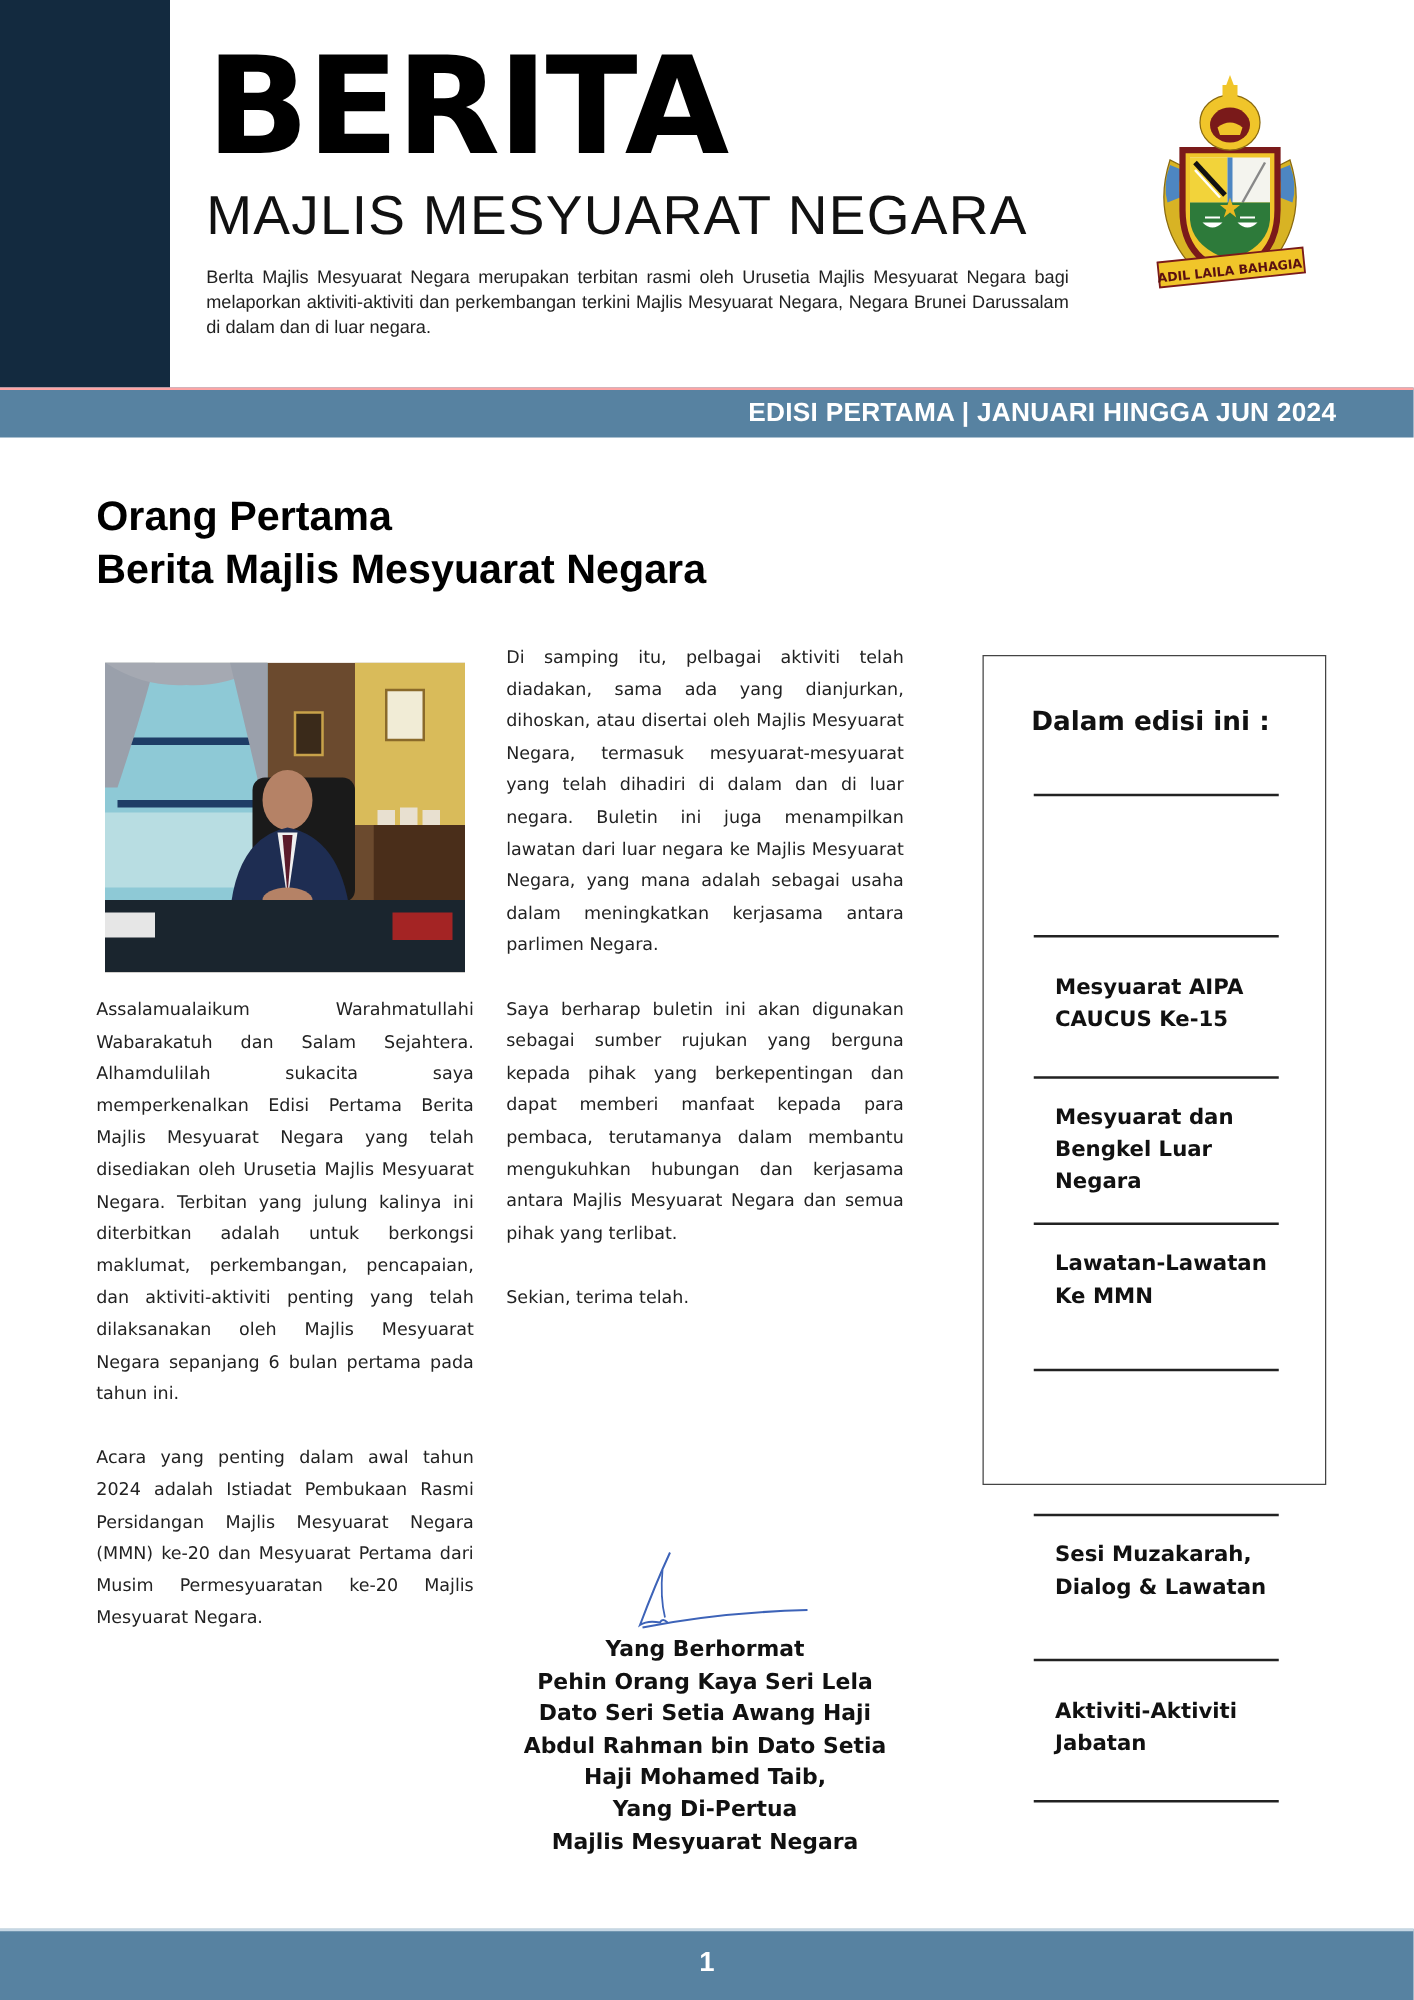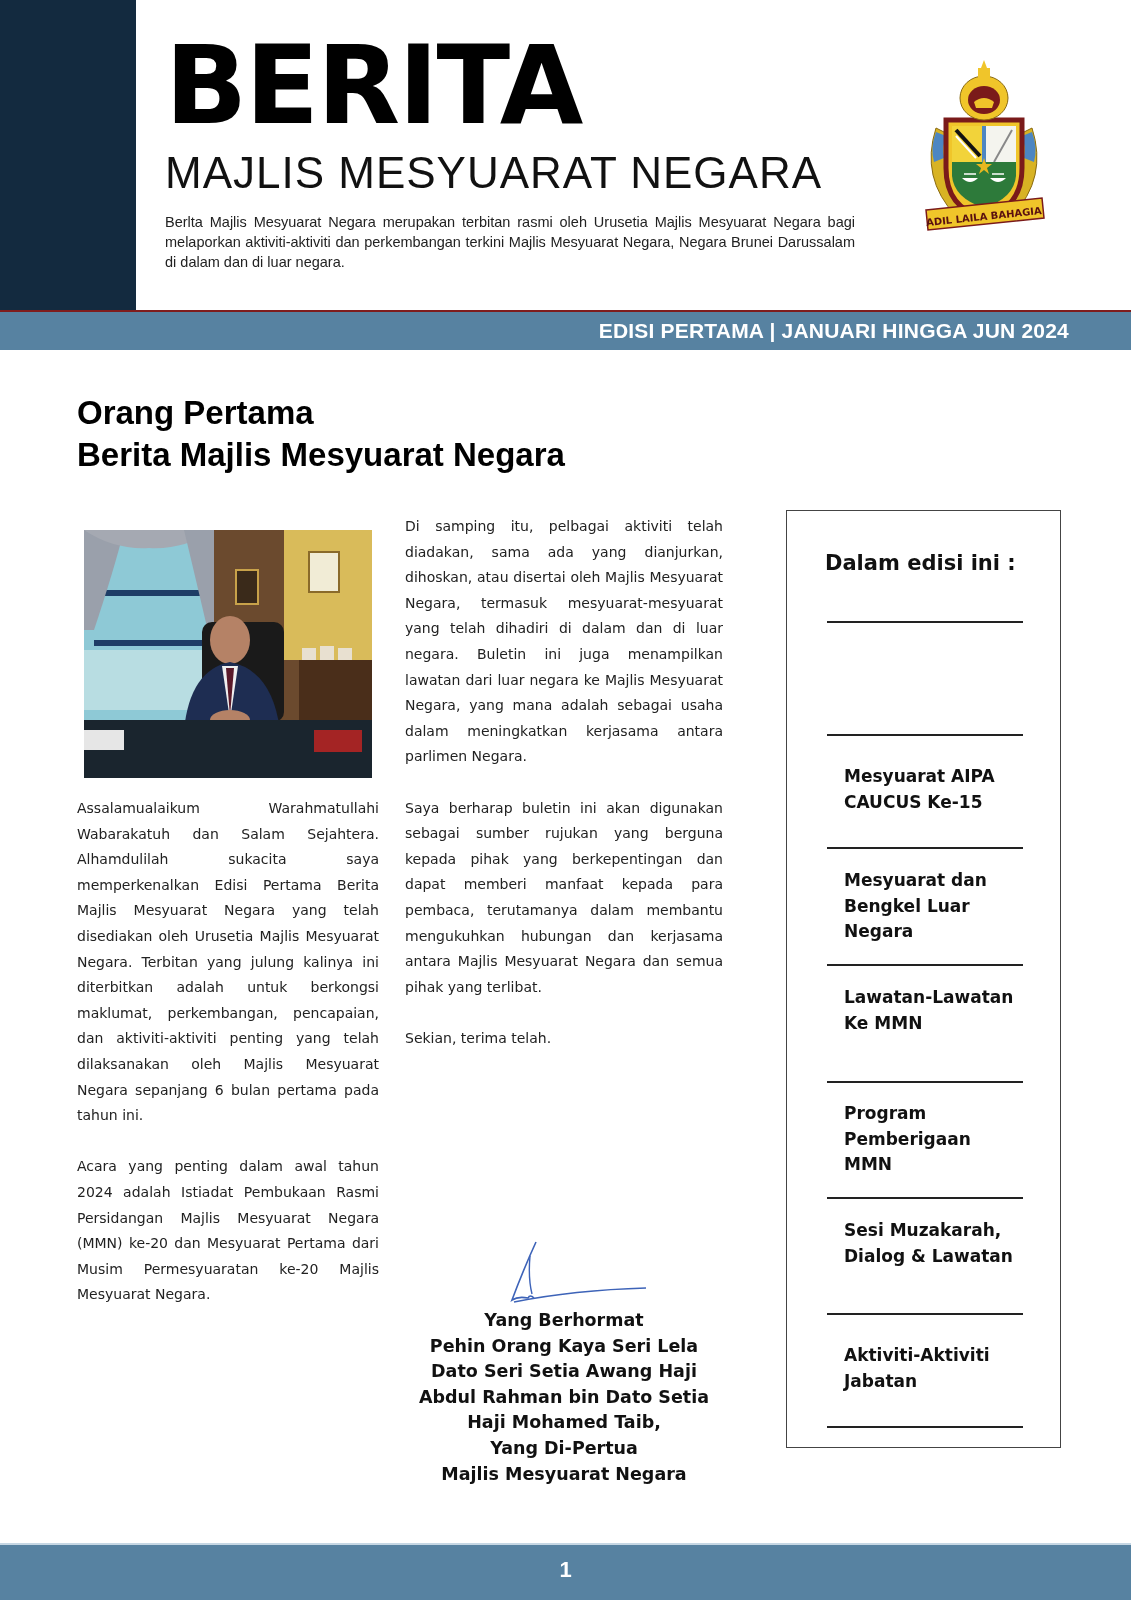--- a/index.html
+++ b/index.html
@@ -8,37 +8,37 @@
 
   .side-block { position: absolute; left: 0; top: 0; width: 136px; height: 310px; background: #132a3f; }
 
   .masthead { position: absolute; left: 165px; top: 32px; width: 700px; }
   .masthead-title { font-family: "DejaVu Sans", sans-serif; font-weight: bold; font-size: 108px; line-height: 108px; letter-spacing: -2px; color: #000; }
   .masthead-sub { font-family: "Liberation Sans", sans-serif; font-size: 44px; line-height: 50px; letter-spacing: 1px; color: #111; margin-top: 8px; font-weight: normal; }
   .masthead-desc { font-family: "Liberation Sans", sans-serif; font-size: 14.5px; line-height: 20px; color: #222; text-align: justify; width: 690px; margin-top: 14px; }
 
   .crest { position: absolute; left: 916px; top: 58px; width: 136px; height: 176px; }
 
-  .edition-bar { position: absolute; left: 0; top: 310px; width: 1131px; height: 40px; background: #5782a1; border-top: 2px solid #7f1d1d; }
+  .edition-bar { position: absolute; left: 0; top: 310px; width: 1131px; height: 40px; background: #5782a1; border-top: 2px solid #fca5a5; }
   .edition-bar span { position: absolute; right: 62px; top: 4px; color: #ffffff; font-weight: bold; font-size: 21px; line-height: 30px; letter-spacing: 0.2px; }
 
   .page-heading { position: absolute; left: 77px; top: 392px; font-weight: bold; font-size: 33px; line-height: 42px; color: #000; }
 
   .photo { position: absolute; left: 84px; top: 530px; width: 288px; height: 248px; overflow: hidden; }
 
   .col { position: absolute; font-family: "DejaVu Sans", sans-serif; font-size: 14px; line-height: 25.6px; color: #222; text-align: justify; }
   .col p { margin-bottom: 25.6px; }
   .col-left { left: 77px; top: 796px; width: 302px; }
   .col-mid { left: 405px; top: 514px; width: 318px; }
 
   .signature { position: absolute; left: 484px; top: 1238px; width: 170px; height: 70px; }
 
   .signoff { position: absolute; left: 405px; top: 1308px; width: 318px; text-align: center; font-family: "DejaVu Sans", sans-serif; font-weight: bold; font-size: 17.5px; line-height: 25.6px; color: #111; }
 
-  .toc { position: absolute; left: 786px; top: 510px; width: 275px; height: 938px; border: 1.5px solid #444; }
+  .toc { position: absolute; left: 786px; top: 524px; width: 275px; height: 664px; border: 1.5px solid #444; }
   .toc-title { position: absolute; left: 38px; top: 40px; font-family: "DejaVu Sans", sans-serif; font-weight: bold; font-size: 21px; color: #111; }
   .toc-rule { position: absolute; left: 40px; width: 196px; height: 0; border-top: 2px solid #222; }
   .toc-item { position: absolute; left: 57px; width: 180px; font-family: "DejaVu Sans", sans-serif; font-weight: bold; font-size: 17px; line-height: 25.6px; color: #111; }
 
   .footer { position: absolute; left: 0; top: 1543px; width: 1131px; height: 57px; background: #5782a1; border-top: 2px solid #c6d7e4; }
   .footer span { position: absolute; left: 0; right: 0; top: 12px; text-align: center; color: #fff; font-size: 22px; font-weight: bold; }
 </style>
 </head>
 <body>
 
@@ -163,21 +163,20 @@
 <div class="toc">
   <div class="toc-title">Dalam edisi ini :</div>
   <div class="toc-rule" style="top:110px"></div>
   <div class="toc-rule" style="top:223px"></div>
   <div class="toc-item" style="top:253px">Mesyuarat AIPA CAUCUS Ke-15</div>
   <div class="toc-rule" style="top:336px"></div>
   <div class="toc-item" style="top:357px">Mesyuarat dan Bengkel Luar Negara</div>
   <div class="toc-rule" style="top:453px"></div>
   <div class="toc-item" style="top:474px">Lawatan-Lawatan Ke MMN</div>
   <div class="toc-rule" style="top:570px"></div>
-  <div class="toc-item" style="top:590px">Program Pemberigaan MMN</div>
   <div class="toc-rule" style="top:686px"></div>
   <div class="toc-item" style="top:707px">Sesi Muzakarah, Dialog &amp; Lawatan</div>
   <div class="toc-rule" style="top:802px"></div>
   <div class="toc-item" style="top:832px">Aktiviti-Aktiviti Jabatan</div>
   <div class="toc-rule" style="top:915px"></div>
 </div>
 
 <div class="footer">
   <span>1</span>
 </div>

